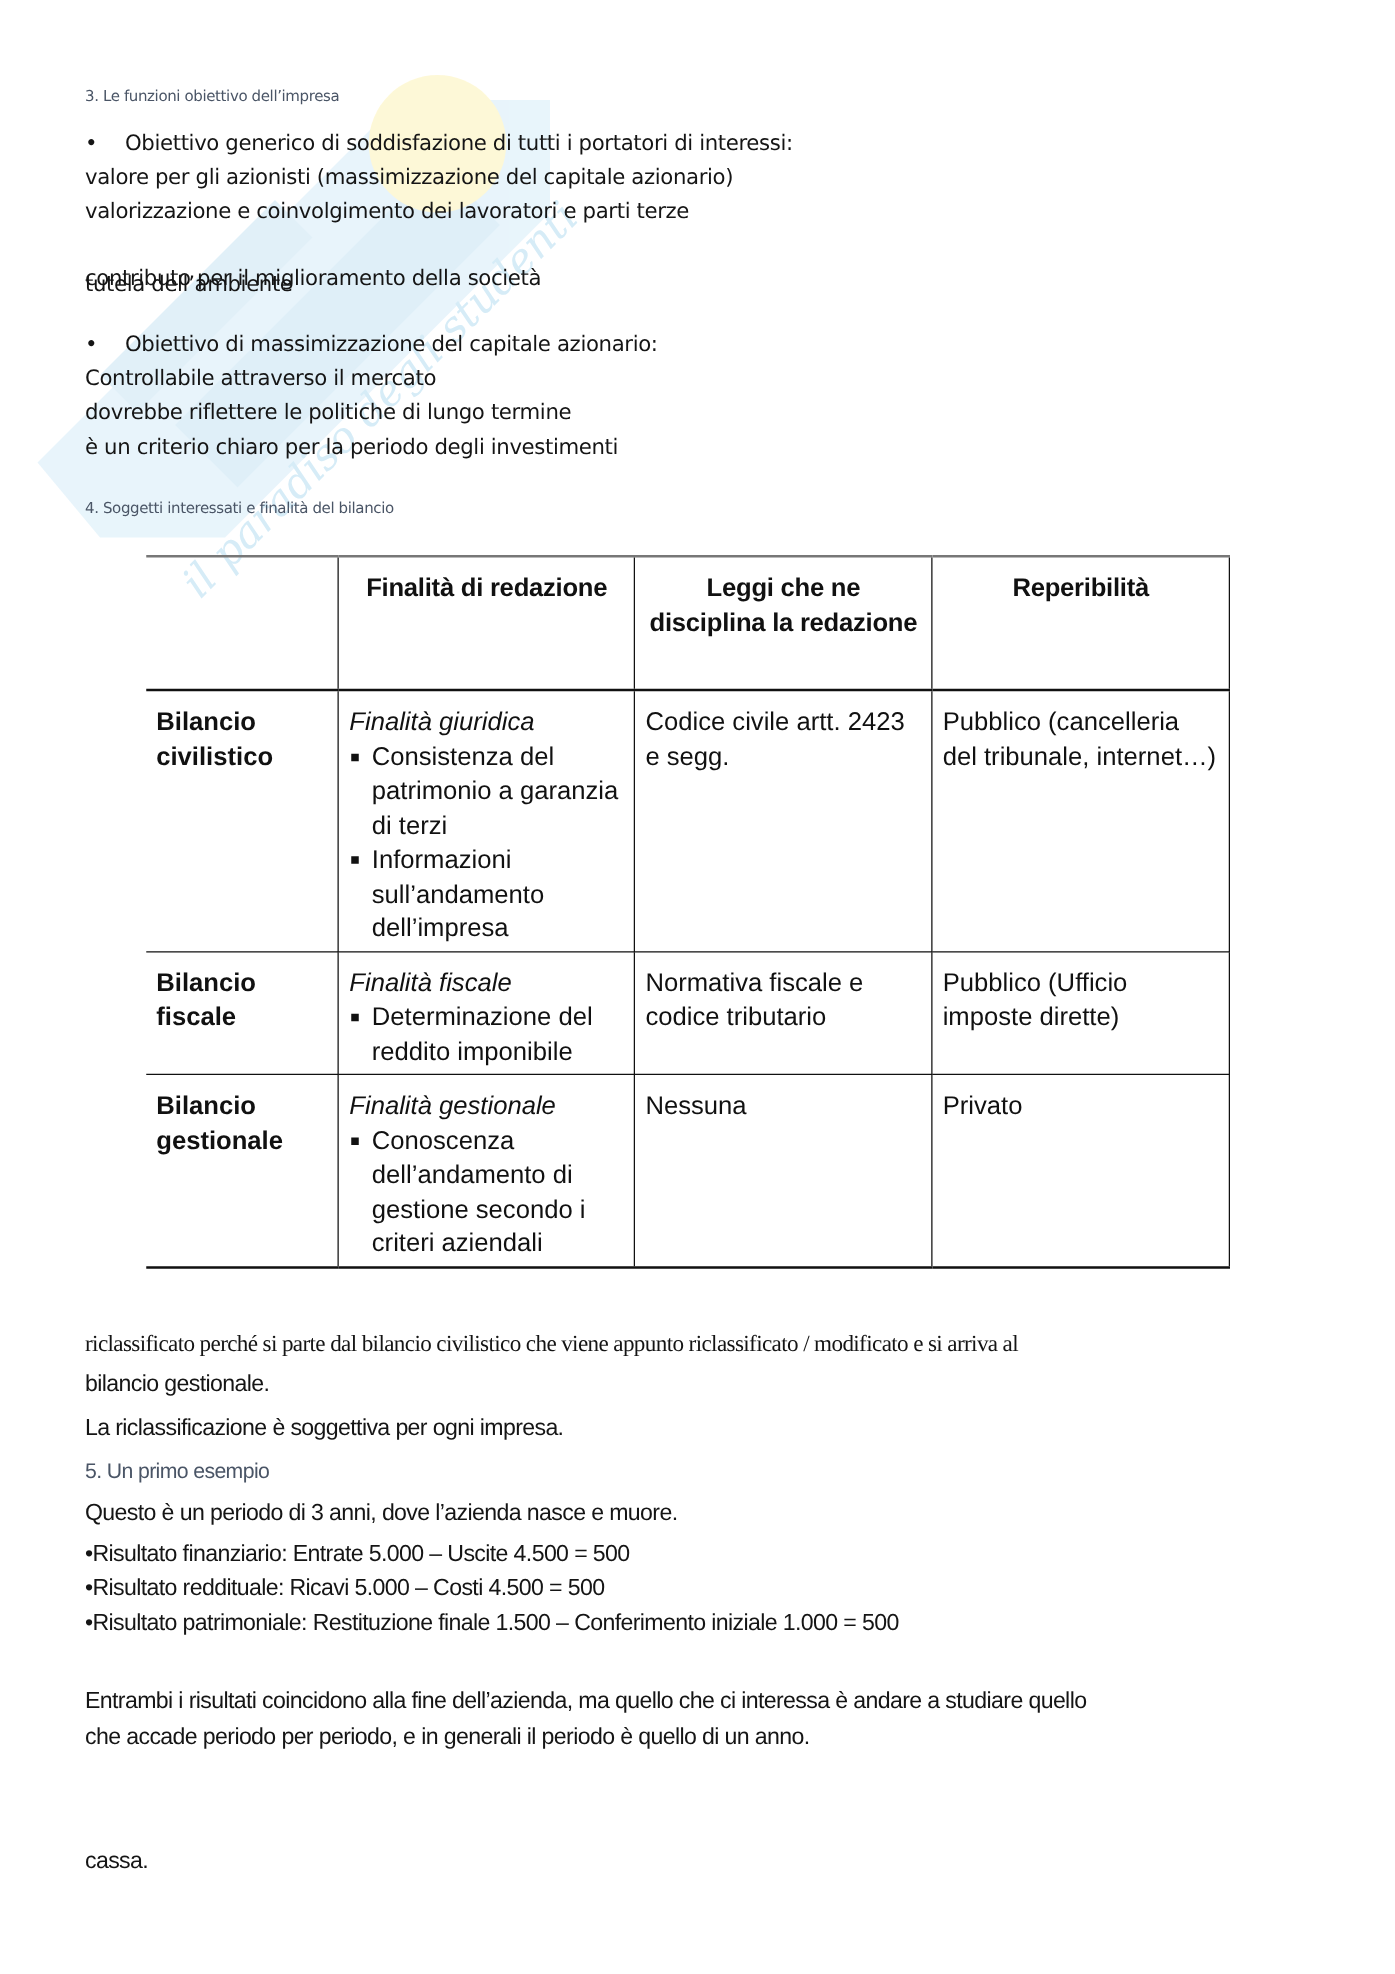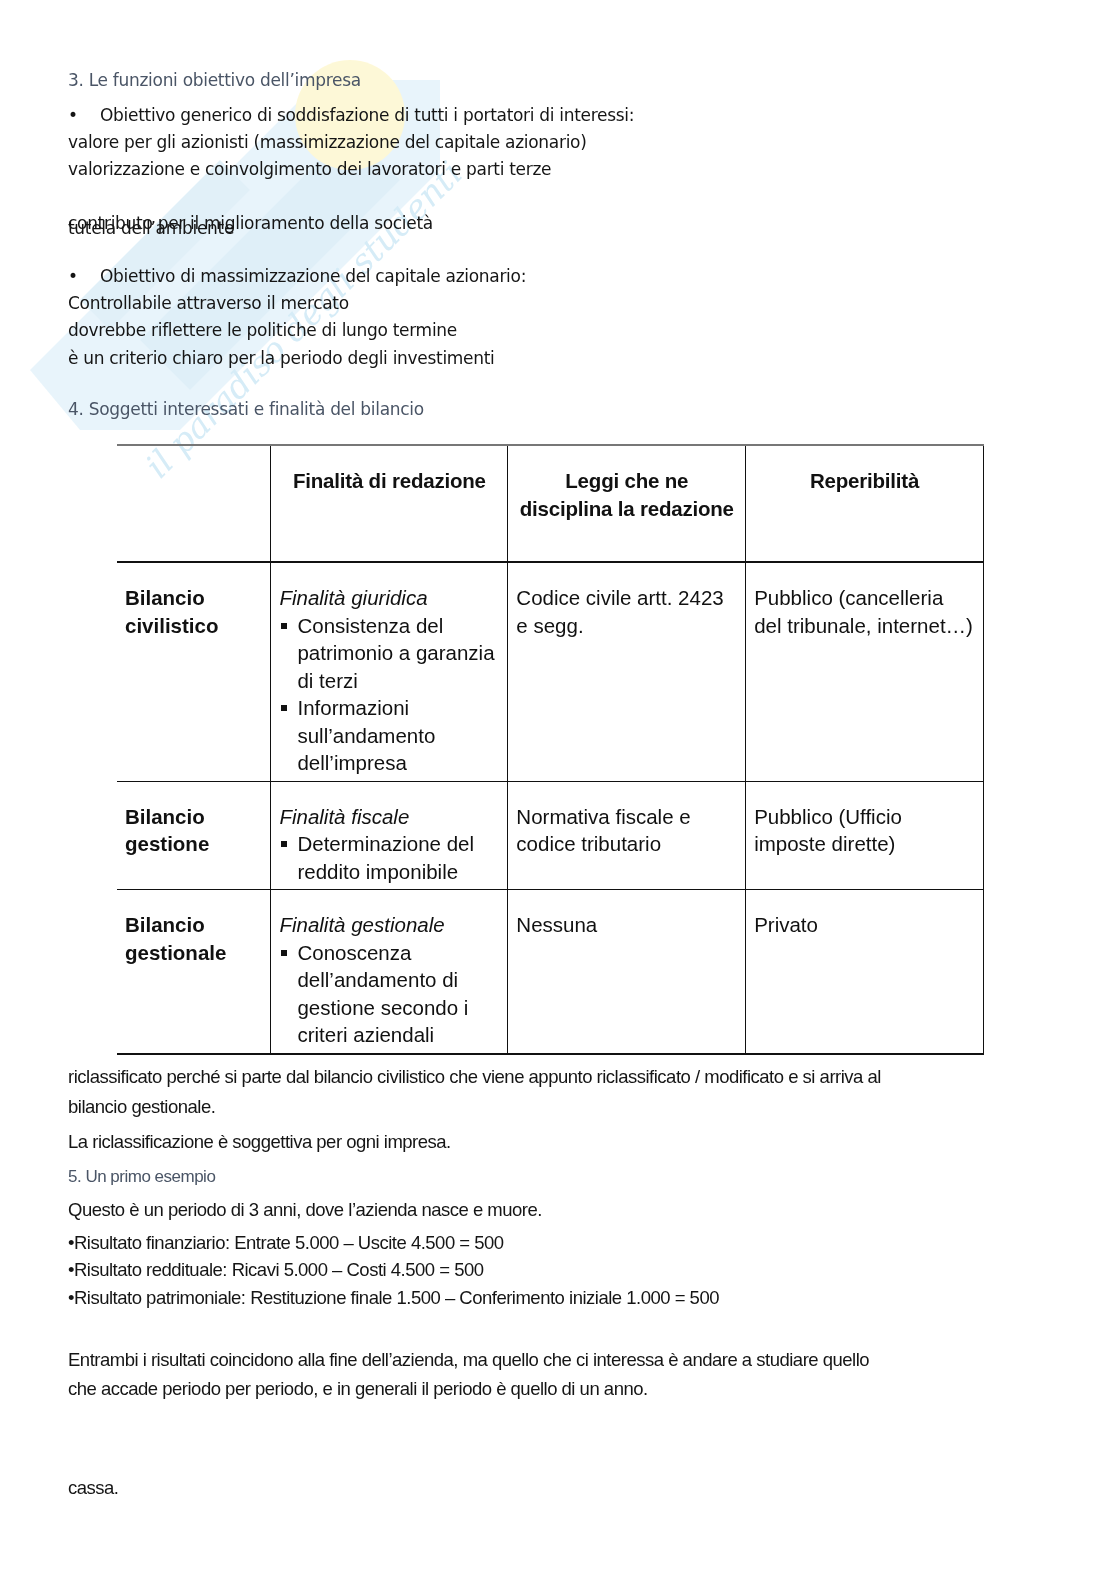--- a/index.html
+++ b/index.html
@@ -40,21 +40,21 @@
       font-size: 17px;
       letter-spacing: -0.3px;
       color: #151515;
       white-space: nowrap;
       line-height: 27px;
     }
     .heading {
       position: absolute;
       left: 68px;
       font-family: "DejaVu Sans", sans-serif;
-      font-size: 17px;
+      font-size: 12px;
       letter-spacing: -0.3px;
       color: #4a5566;
       white-space: nowrap;
     }
     .bullet-line .dot {
       display: inline-block;
       width: 32px;
     }
     .narrow-block {
       position: absolute;
@@ -75,21 +75,21 @@
       top: 444px;
       width: 867px;
       border-collapse: collapse;
       font-family: "Liberation Sans", sans-serif;
       font-size: 20.5px;
       color: #111;
       line-height: 27.5px;
     }
     .bil-table td, .bil-table th {
       vertical-align: top;
-      padding: 21px 8px 4px 8px;
+      padding: 11px 8px 4px 8px;
       border-left: 1.5px solid #111;
       border-right: 1.5px solid #111;
       border-top: 1px solid #111;
       border-bottom: 1px solid #111;
       text-align: left;
     }
     .bil-table tr > :first-child { border-left: none; }
     .bil-table thead th {
       border-top: 2px solid #777;
       border-bottom: 2.5px solid #111;
@@ -178,21 +178,21 @@
           <span class="finalita-title">Finalità giuridica</span>
           <ul class="tbl-bullets">
             <li>Consistenza del patrimonio a garanzia di terzi</li>
             <li>Informazioni sull’andamento dell’impresa</li>
           </ul>
         </td>
         <td>Codice civile artt. 2423 e segg.</td>
         <td>Pubblico (cancelleria del tribunale, internet…)</td>
       </tr>
       <tr style="height:96px;">
-        <td class="row-label">Bilancio gestione</td>
+        <td class="row-label">Bilancio fiscale</td>
         <td>
           <span class="finalita-title">Finalità fiscale</span>
           <ul class="tbl-bullets">
             <li>Determinazione del reddito imponibile</li>
           </ul>
         </td>
         <td>Normativa fiscale e codice tributario</td>
         <td>Pubblico (Ufficio imposte dirette)</td>
       </tr>
       <tr style="height:147px;">
@@ -202,21 +202,21 @@
           <ul class="tbl-bullets">
             <li>Conoscenza dell’andamento di gestione secondo i criteri aziendali</li>
           </ul>
         </td>
         <td>Nessuna</td>
         <td>Privato</td>
       </tr>
     </tbody>
   </table>
 
-  <div class="narrow-block" style="top:1062px;">riclassificato perché si parte dal bilancio civilistico che viene appunto riclassificato / modificato e si arriva al</div>
+  <div class="narrow-block" style="top:1062px;font-family:Liberation Serif, serif;">riclassificato perché si parte dal bilancio civilistico che viene appunto riclassificato / modificato e si arriva al</div>
   <div class="narrow-block" style="top:1092px;">bilancio gestionale.</div>
   <div class="narrow-block" style="top:1127px;">La riclassificazione è soggettiva per ogni impresa.</div>
 
   <div class="narrow-block" style="top:1162px; font-size:17px; color:#4a5566;">5. Un primo esempio</div>
   <div class="narrow-block" style="top:1195px;">Questo è un periodo di 3 anni, dove l’azienda nasce e muore.</div>
   <div class="narrow-block" style="top:1228px;">•Risultato finanziario: Entrate 5.000 – Uscite 4.500 = 500</div>
   <div class="narrow-block" style="top:1255px;">•Risultato reddituale: Ricavi 5.000 – Costi 4.500 = 500</div>
   <div class="narrow-block" style="top:1283px;">•Risultato patrimoniale: Restituzione finale 1.500 – Conferimento iniziale 1.000 = 500</div>
 
   <div class="narrow-block" style="top:1345px;">Entrambi i risultati coincidono alla fine dell’azienda, ma quello che ci interessa è andare a studiare quello</div>

